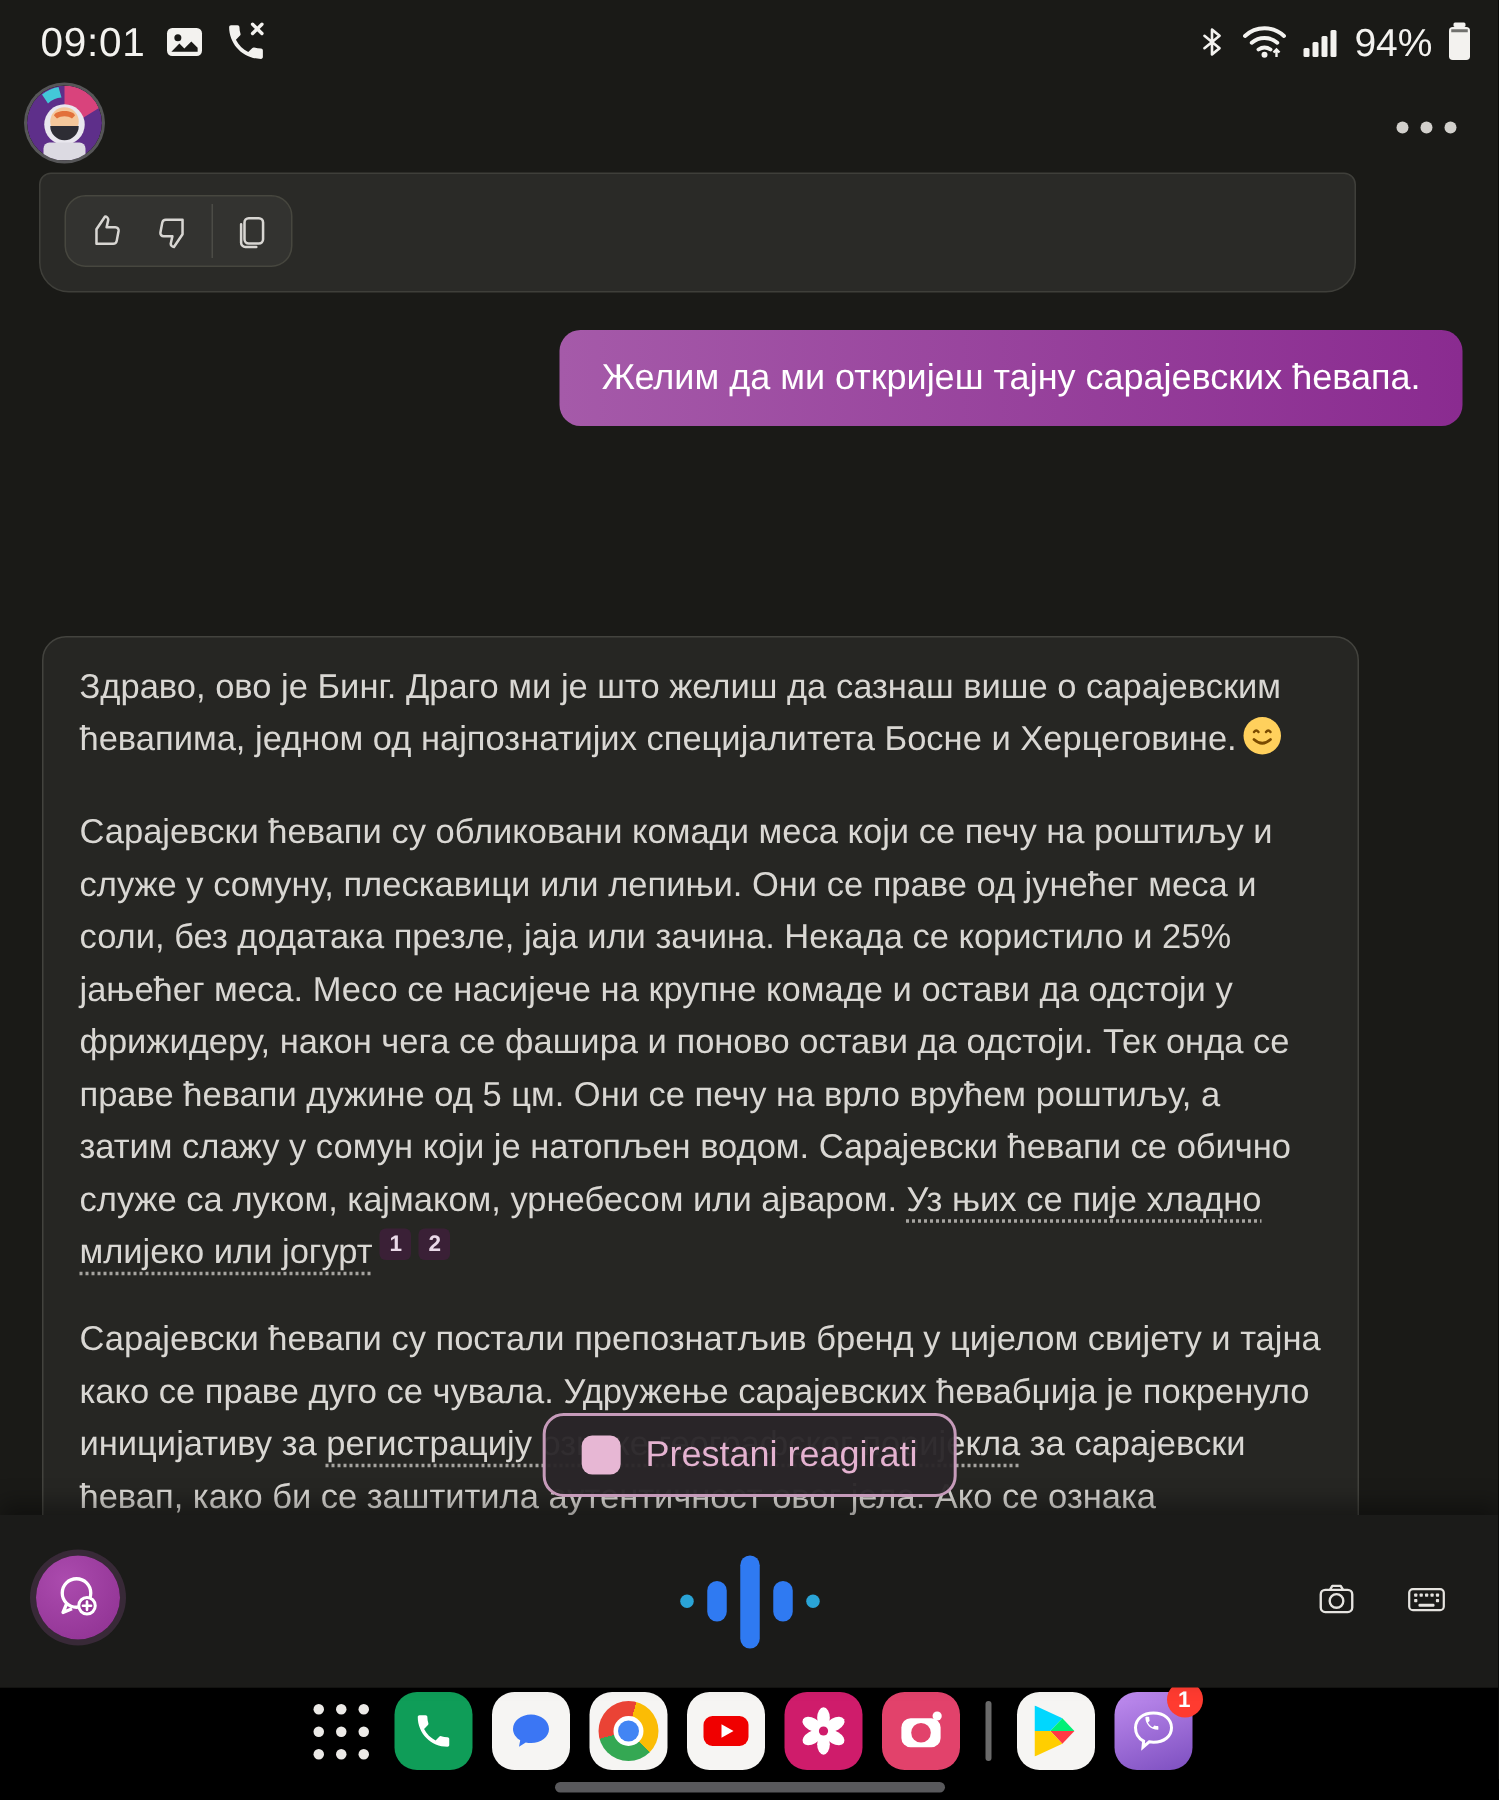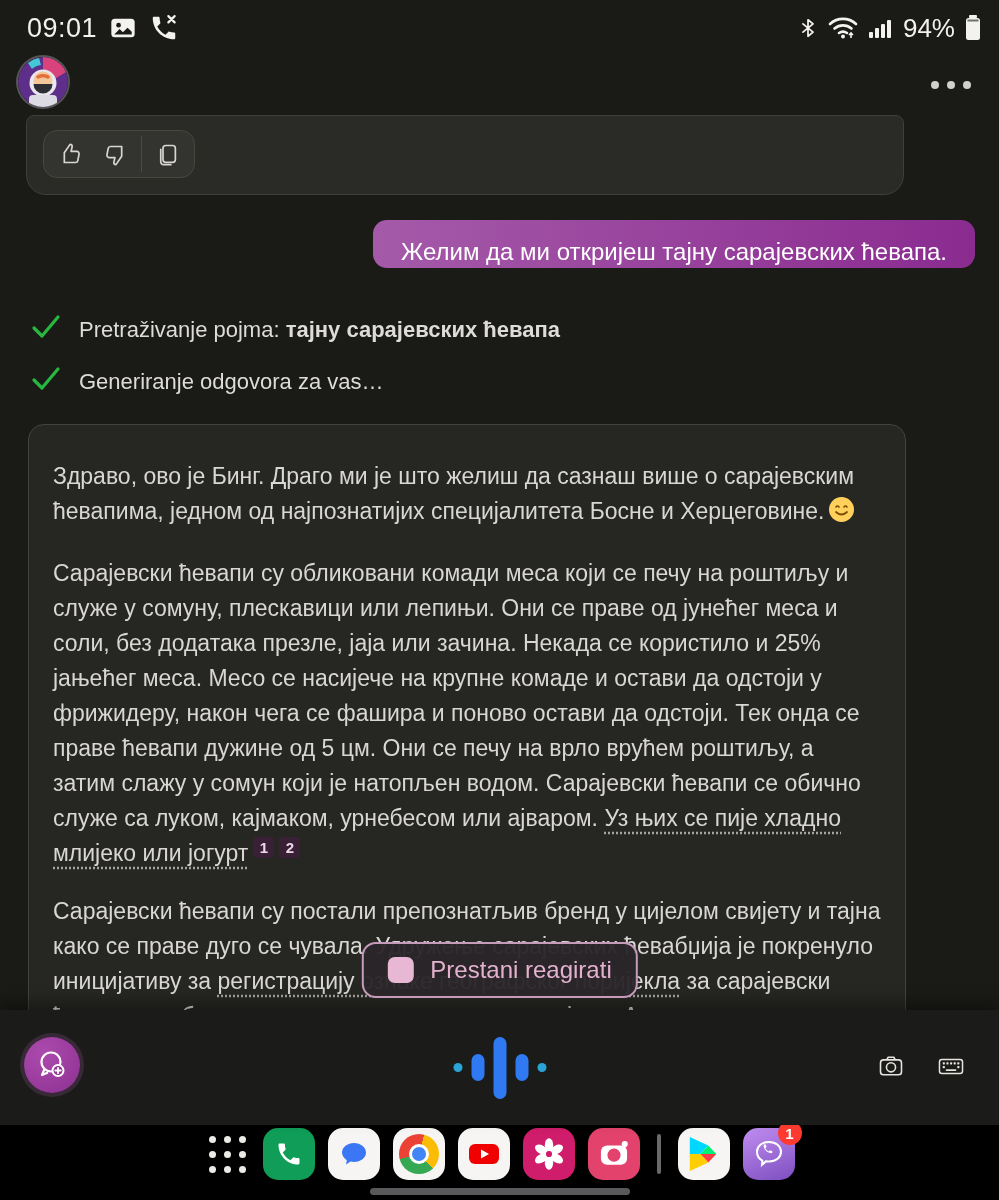--- a/index.html
+++ b/index.html
@@ -19,29 +19,29 @@
   
   .avatar{position:absolute;top:57px;left:18px;width:50px;height:50px;border-radius:50%;overflow:hidden;box-shadow:0 0 0 2px rgba(200,200,210,.35);}
   .menu-dots{position:absolute;top:75px;right:26px;display:flex;gap:8px;padding:6px 2px;}
   .menu-dots i{width:8px;height:8px;border-radius:50%;background:#d2d0cc;display:block;}
   
   .prev-card{position:absolute;top:115px;left:26px;width:878px;height:80px;background:#2a2a27;border:1px solid #3f3f3a;border-radius:8px 8px 20px 20px;}
   .actions-pill{position:absolute;left:16px;top:14px;height:48px;display:flex;align-items:center;background:#333330;border:1px solid #47473f;border-radius:14px;padding:0 4px;}
   .action-btn{width:45px;height:42px;display:flex;align-items:center;justify-content:center;background:none;border:none;cursor:pointer;}
   .pill-divider{width:1px;height:36px;background:#4c4c46;margin:0 3px;}
   
-  .user-bubble{position:absolute;top:220px;right:24px;height:48px;line-height:64px;padding:0 28px;border-radius:14px;
+  .user-bubble{position:absolute;top:220px;right:24px;height:64px;line-height:64px;padding:0 28px;border-radius:14px;
     background:linear-gradient(90deg,#a55aa9,#8a2b90);color:#ffffff;font-size:24px;white-space:nowrap;}
   
   .steps{position:absolute;top:312px;left:30px;display:flex;flex-direction:column;gap:16px;}
   .step{display:flex;align-items:center;gap:17px;font-size:22px;color:#dedcd8;}
   .step .q{font-weight:700;}
   
   .response-card{position:absolute;top:424px;left:28px;width:878px;height:640px;background:#262623;border:1px solid #43433e;
-    border-radius:16px;padding:34px 24px;color:#d9d7d3;font-size:23px;line-height:35px;overflow:hidden;}
+    border-radius:16px;padding:15px 24px;color:#d9d7d3;font-size:23px;line-height:35px;overflow:hidden;}
   .response-card p{margin:0 0 23px 0;}
   .cite-link{text-decoration:underline;text-decoration-style:dotted;text-decoration-color:#a6a4a0;text-underline-offset:6px;cursor:pointer;}
   .sup-badge{display:inline-block;background:#3a2036;color:#ead9e8;font-size:15px;line-height:21px;min-width:21px;padding:0 2px;text-align:center;border-radius:4px;vertical-align:8px;margin-left:5px;font-weight:700;cursor:pointer;}
   .smiley{display:inline-block;vertical-align:-4px;margin-left:4px;}
   
   .stop-btn{position:absolute;top:942px;left:50%;transform:translateX(-50%);display:flex;align-items:center;gap:17px;height:56px;padding:0 24px;
     background:rgba(42,37,41,.96);border:2px solid #c69bba;border-radius:14px;color:#e4b2d0;font-size:24px;z-index:6;cursor:pointer;}
   .stop-square{width:26px;height:26px;border-radius:7px;background:#e7b7d4;}
   
   .input-bar{position:absolute;top:1010px;left:0;width:100%;height:115px;background:#1b1b19;z-index:4;box-shadow:0 -8px 14px rgba(0,0,0,.35);}
@@ -163,38 +163,20 @@
         <svg width="27" height="27" viewBox="0 0 24 24">
             <rect x="8" y="4" width="11" height="15" rx="2.5" fill="none" stroke="#d8d6d2" stroke-width="1.5"></rect>
             <path d="M6 7.5v11A2.5 2.5 0 0 0 8.5 21H15" fill="none" stroke="#d8d6d2" stroke-width="1.5" stroke-linecap="round"></path>
           </svg>
       </button>
     </div>
   </div>
 
   <div class="user-bubble">Желим да ми откријеш тајну сарајевских ћевапа.</div>
 
-  <div class="steps">
-    <div class="step">
-      <span>
-        <svg width="32" height="30" viewBox="0 0 32 30">
-            <path d="M4 16l8 8L28 5" stroke="#27b93f" stroke-width="3.2" fill="none" stroke-linecap="round" stroke-linejoin="round"></path>
-          </svg>
-      </span>
-      <span><span>Pretraživanje pojma: </span><span class="q">тајну сарајевских ћевапа</span></span>
-    </div>
-    <div class="step">
-      <span>
-        <svg width="32" height="30" viewBox="0 0 32 30">
-            <path d="M4 16l8 8L28 5" stroke="#27b93f" stroke-width="3.2" fill="none" stroke-linecap="round" stroke-linejoin="round"></path>
-          </svg>
-      </span>
-      <span>Generiranje odgovora za vas…</span>
-    </div>
-  </div>
 
   <div class="response-card">
     <p><span>Здраво, ово је Бинг. Драго ми је што желиш да сазнаш више о сарајевским ћевапима, једном од најпознатијих специјалитета Босне и Херцеговине.</span><span class="smiley"><svg width="27" height="27" viewBox="0 0 27 27">
             <circle cx="13.5" cy="13.5" r="12.5" fill="#ffd05c"></circle>
             <path d="M8 11q1.5-2 3 0M16 11q1.5-2 3 0" stroke="#7a4b00" stroke-width="1.6" fill="none" stroke-linecap="round"></path>
             <path d="M8 16q5.5 5 11 0" stroke="#7a4b00" stroke-width="1.8" fill="none" stroke-linecap="round"></path>
           </svg></span></p>
     <p><span>Сарајевски ћевапи су обликовани комади меса који се печу на роштиљу и служе у сомуну, плескавици или лепињи. Они се праве од јунећег меса и соли, без додатака презле, јаја или зачина. Некада се користило и 25% јањећег меса. Месо се насијече на крупне комаде и остави да одстоји у фрижидеру, након чега се фашира и поново остави да одстоји. Тек онда се праве ћевапи дужине од 5 цм. Они се печу на врло врућем роштиљу, а затим слажу у сомун који је натопљен водом. Сарајевски ћевапи се обично служе са луком, кајмаком, урнебесом или ајваром. </span><span class="cite-link">Уз њих се пије хладно млијеко или јогурт</span><span class="sup-badge">1</span><span class="sup-badge">2</span></p>
     <p><span>Сарајевски ћевапи су постали препознатљив бренд у цијелом свијету и тајна како се праве дуго се чувала. Удружење сарајевских ћевабџија је покренуло иницијативу за </span><span class="cite-link">регистрацију ознаке географског поријекла</span><span> за сарајевски ћевап, како би се заштитила аутентичност овог јела. Ако се ознака региструје, то значи да ће само оне ћевабџинице које поштују</span></p>
   </div>

